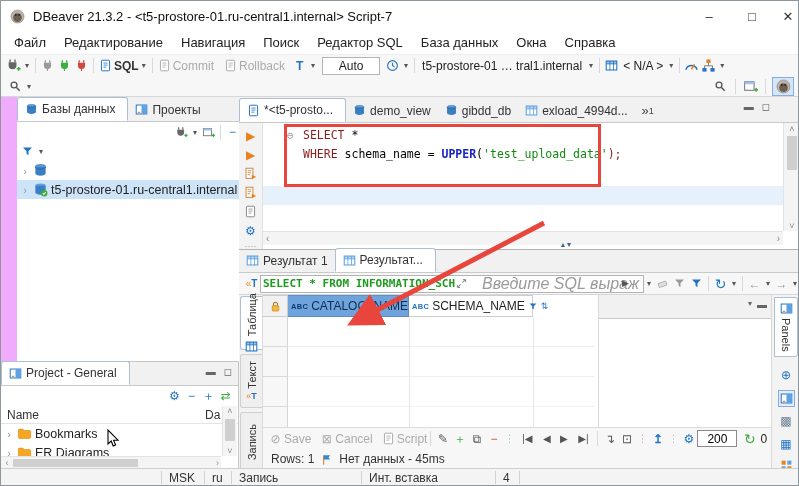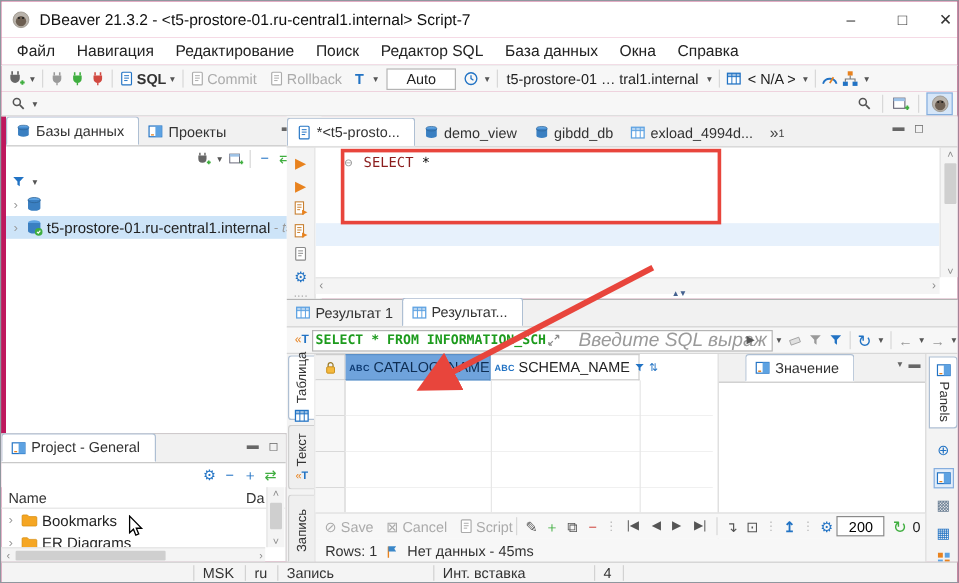--- a/index.html
+++ b/index.html
@@ -1,16 +1,16 @@
 <!DOCTYPE html>
 <html><head>
 <meta charset="utf-8">
 <style>
   html,body{margin:0;padding:0;background:#e9e9e9}
-  #root{position:relative;width:799px;height:486px;background:#be185d;border:1px solid #8f979e;
+  #root{position:relative;width:799px;height:486px;background:#f0abfc;border:1px solid #8f979e;
         box-sizing:border-box;overflow:hidden;font-family:"Liberation Sans",sans-serif;font-size:13px;color:#222}
   #root *{box-sizing:border-box}
   .abs{position:absolute}
   .row{display:flex;align-items:center}
   .ic{display:inline-flex;align-items:center;justify-content:center;width:17px;height:17px;font-size:12px;line-height:1;flex:0 0 auto}
   .caret{display:inline-flex;align-items:center;justify-content:center;width:10px;height:16px;font-size:8px;color:#555;flex:0 0 auto}
   .vsep{width:1px;height:15px;background:#d8d8d8;margin:0 3px;flex:0 0 auto}
   .dots{color:#b9b9b9;font-size:10px;margin:0 2px}
   .gray{color:#9a9a9a}.dk{color:#555}.blue{color:#2273c4}.orange{color:#e8821e}.green{color:#3fae3f}.redc{color:#d14840}
   .dis{color:#ababab}
@@ -28,21 +28,21 @@
   .combo{height:18px;background:#fff;border:1px solid #b4b4b4;display:flex;align-items:center;justify-content:center;font-size:12px;padding:0 6px}
 
   
   .tabbar{display:flex;align-items:flex-end;background:#f1f1f1;border-bottom:1px solid #c9c9c9;position:relative}
   .tab{display:flex;align-items:center;gap:4px;height:23px;padding:0 7px;font-size:12px;color:#333;white-space:nowrap}
   .tab.active{background:#fff;border:1px solid #aebfd3;border-bottom:1px solid #fff;border-radius:3px 3px 0 0;height:24px}
   .close-x{font-size:10px;color:#777;margin-left:1px}
   .minmax{position:absolute;top:4px;display:flex;gap:8px;color:#666;font-size:10px}
 
   
-  #left-top{position:absolute;left:4px;top:96px;width:263px;height:264px;background:#fff;border-right:1px solid #c6c6c6}
+  #left-top{position:absolute;left:16px;top:96px;width:263px;height:264px;background:#fff;border-right:1px solid #c6c6c6}
   #left-bottom{position:absolute;left:0;top:360px;width:238px;height:107px;background:#fff;border-right:1px solid #c6c6c6;border-top:1px solid #c6c6c6}
   .mini-toolbar{display:flex;align-items:center;justify-content:flex-end;height:20px;padding-right:4px;background:#fff}
   .filter-input{width:201px;height:19px;border:1px solid #a9a9a9;font-size:12px;padding:1px 4px;color:#333;font-family:"Liberation Sans",sans-serif}
   .filter-input::placeholder{color:#8c8c8c}
   .tree-row{display:flex;align-items:center;height:19px;padding-left:3px;gap:3px;font-size:12.5px;white-space:nowrap}
   .tree-row.sel{background:#cde4f8}
   .chev{color:#9a9a9a;font-size:11px;width:10px;text-align:center}
 
   
   #editor{position:absolute;left:238px;top:96px;width:561px;height:152px;background:#fff}
@@ -213,22 +213,22 @@
         <use href="#i-beaver"></use>
       </svg>
     <span id="title-text">DBeaver 21.3.2 - &lt;t5-prostore-01.ru-central1.internal&gt; Script-7</span>
     <div class="winbtn" style="left:692px">–</div>
     <div class="winbtn" style="left:735px">□</div>
     <div class="winbtn" style="left:771px">✕</div>
   </div>
 
   <div id="menubar">
     <span class="menu-item">Файл</span>
+    <span class="menu-item">Редактирование</span>
     <span class="menu-item">Навигация</span>
-    <span class="menu-item">Редактирование</span>
     <span class="menu-item">Поиск</span>
     <span class="menu-item">Редактор SQL</span>
     <span class="menu-item">База данных</span>
     <span class="menu-item">Окна</span>
     <span class="menu-item">Справка</span>
   </div>
 
   <div id="toolbar1">
     <span class="ic">
         <svg class="i">
@@ -507,20 +507,21 @@
         </span>
       <span class="ic blue">⚙</span>
       <span class="gray" style="font-size:9px">····</span>
     </div>
 
     <div id="code">
       <div class="cur-line"></div>
       <span class="abs gray" style="left:24px;top:3px;font-size:11px">⊖</span>
       <div class="code-lines">
         <div><span class="kw">SELECT</span><span> *</span></div>
+        <div><span class="kw">WHERE</span><span> schema_name = </span><span class="fn">UPPER</span><span>(</span><span class="str">'test_upload_data'</span><span class="kw">);</span></div>
       </div>
     </div>
     <div id="red-box"></div>
 
     <div class="vscroll">
       <div class="sbtn" style="height:11px">˄</div>
       <div class="thumb" style="margin:2px 3px;height:34px"></div>
       <div class="sbtn abs" style="bottom:0;left:0;right:0;height:11px">˅</div>
     </div>
     <div class="hscroll">
@@ -629,27 +630,20 @@
       </div>
       <div class="rowhdr"></div>
       <div class="gridbody">
         <div class="colline" style="left:121px"></div>
         <div class="colline" style="left:245px"></div>
       </div>
     </div>
 
     <div id="value-panel">
       <div class="tabbar" style="height:24px;background:#f1f1f1">
-        <div class="tab active" style="margin-left:22px;height:23px">
-          <svg class="i12">
-              <use href="#i-vpanel"></use>
-            </svg>
-          <span>Значение</span>
-          <span class="close-x"></span>
-        </div>
         <div class="minmax" style="right:4px;gap:5px">
           <span style="font-size:8px">▾</span>
           <span>▬</span>
         </div>
       </div>
     </div>
 
     <div id="rstrip">
       <div class="rtab">
         <svg class="i12">

